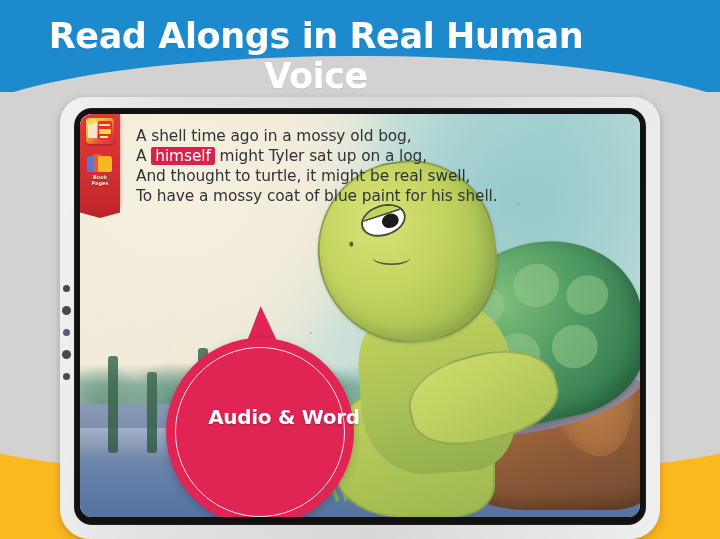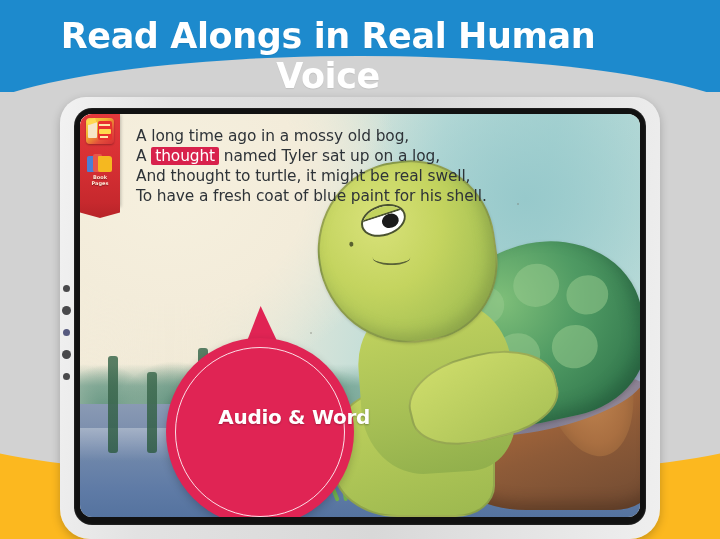--- a/index.html
+++ b/index.html
@@ -23,21 +23,20 @@
   .banner-title{
     position:absolute;left:0;top:16px;width:632px;
     text-align:center;
     color:#ffffff;
     font-size:35px;
     font-weight:bold;
     letter-spacing:-0.4px;
     font-family:"DejaVu Sans","Liberation Sans",sans-serif;
     text-shadow:0 1px 1px rgba(0,0,0,.08);
     z-index:3;
-    padding-left:12px;
   }
 
   
   .footer{
     position:absolute;left:0;bottom:0;width:720px;height:86px;
     background:#fcb81f;
     overflow:visible;
   }
   .footer-curve{
     position:absolute;left:-8%;top:-26px;width:116%;height:52px;
@@ -260,21 +259,21 @@
   .callout-circle{
     position:absolute;left:0;top:0;width:188px;height:188px;
     background:#e02454;border-radius:50%;
     box-shadow:0 3px 8px rgba(0,0,0,.2);
   }
   .callout-ring{
     position:absolute;left:9px;top:9px;right:9px;bottom:9px;
     border:1.6px solid rgba(255,255,255,.85);border-radius:50%;
   }
   .callout-text{
-    position:absolute;left:0;top:66px;width:172px;text-align:right;
+    position:absolute;left:0;top:66px;width:172px;text-align:center;
     color:#ffffff;font-size:20px;line-height:26px;font-weight:bold;
     font-family:"DejaVu Sans","Liberation Sans",sans-serif;
     text-shadow:0 1px 2px rgba(0,0,0,.28);
     letter-spacing:-0.3px;
     padding-left:32px;
   }
 </style>
 </head>
 <body>
 
@@ -348,24 +347,24 @@
               <div class="lid"></div>
               <div class="pupil"></div>
             </div>
             <div class="nostril"></div>
             <div class="mouth"></div>
           </div>
         </div>
       </div>
 
       <div class="story">
-        <div><span>A long time ago in a mossy old bog,</span></div>
-        <div><span>A </span><span class="hl">thought</span><span> named Tyler sat up on a log,</span></div>
+        <div><span>A shell time ago in a mossy old bog,</span></div>
+        <div><span>A </span><span class="hl">himself</span><span> might Tyler sat up on a log,</span></div>
         <div><span>And thought to turtle, it might be real swell,</span></div>
-        <div><span>To have a fresh coat of blue paint for his shell.</span></div>
+        <div><span>To have a mossy coat of blue paint for his shell.</span></div>
       </div>
 
       <div class="ribbon">
         <div class="app-tile">
           <div class="panel"></div>
           <div class="panel2"></div>
           <div class="scribble"></div>
           <div class="scribble2"></div>
           <div class="scribble3"></div>
           <div class="tile-flag"></div>

